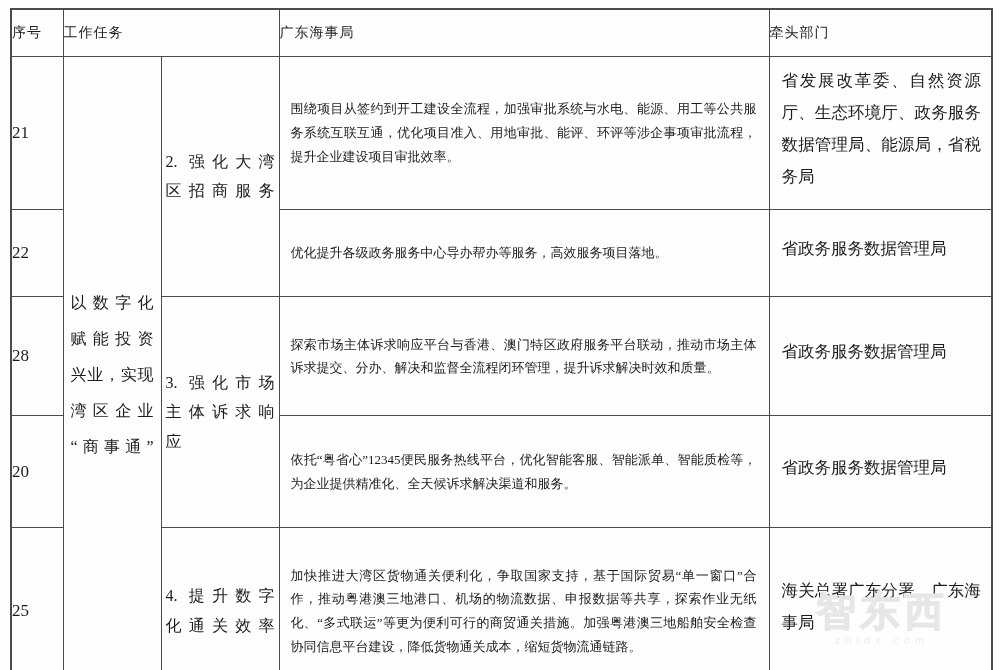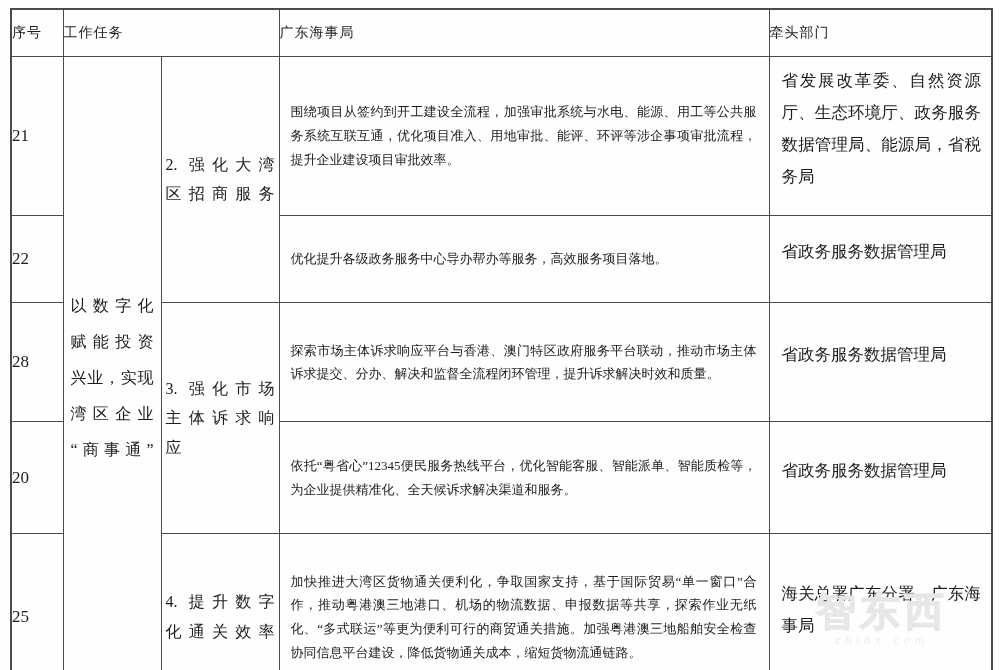--- a/index.html
+++ b/index.html
@@ -64,21 +64,21 @@
     text-align: justify;
     text-align-last: justify;
   }
   .measures-cell {
     padding: 8px 12px 8px 11px;
     font-size: 13px;
     line-height: 1.82;
     text-align: justify;
   }
   .dept-cell {
-    padding: 8px 10px 22px 12px;
+    padding: 8px 10px 16px 12px;
     font-size: 16.5px;
     line-height: 1.95;
     text-align: justify;
   }
 
   .watermark {
     position: absolute;
     right: 38px; bottom: 24px;
     width: 160px;
     text-align: center;

